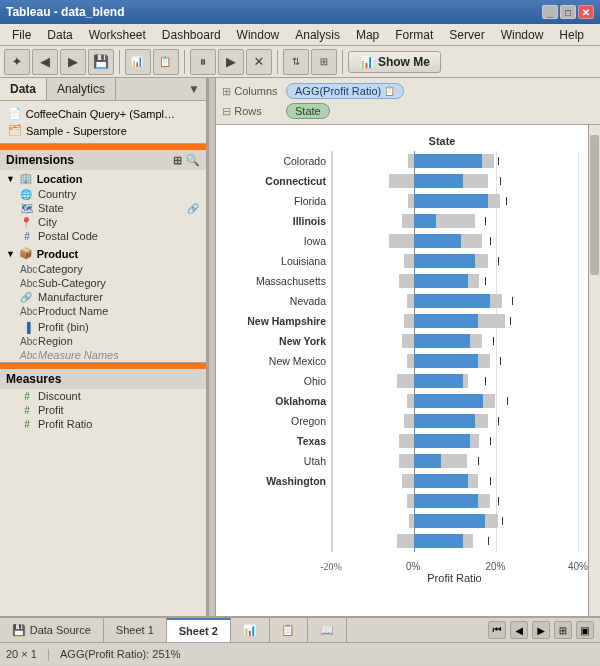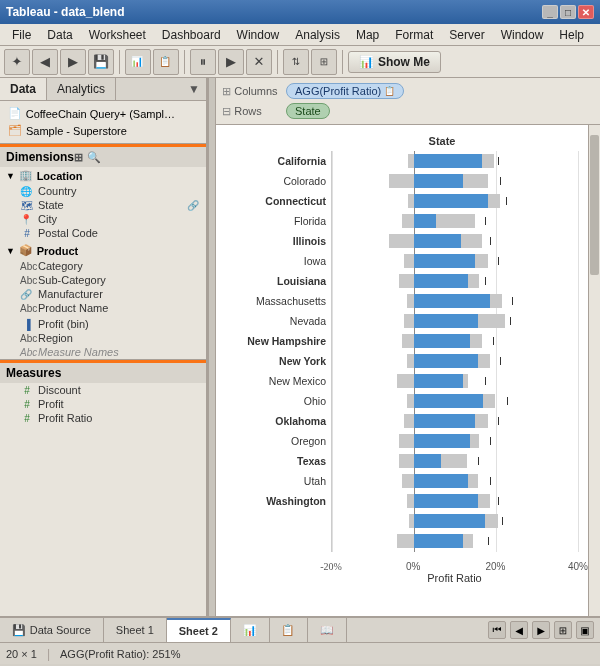--- a/index.html
+++ b/index.html
@@ -131,25 +131,26 @@
       font-size: 11px;
       cursor: pointer;
     }
     .ds-icon { font-size: 11px; }
     .ds-orange { color: #e07820; }
 
     
     .section-header {
       display: flex;
       align-items: center;
+      justify-content: space-between;
       padding: 3px 6px;
       font-weight: bold;
       font-size: 12px;
       background: #d8d4cc;
-      border-top: 3px solid #f97316;
+      border-top: 6px solid #f97316;
     }
     .section-header-icons { display: flex; gap: 4px; color: #555; font-size: 11px; }
 
     
     .field-list {
       overflow-y: auto;
       flex: 1;
     }
     .field-group { margin-bottom: 2px; }
     .field-group-header {
@@ -599,27 +600,26 @@
       </div>
     </div>
 
     <div class="viz-area">
       <div class="chart-container">
 
         <div class="chart-header">State</div>
 
         <div class="chart-body" id="chart-body">
           <div class="y-axis" id="y-axis">
-              <div class="y-axis-label" style="font-weight: bold;">California</div>
               <div class="y-axis-label">Colorado</div>
               <div class="y-axis-label" style="font-weight: bold;">Connecticut</div>
               <div class="y-axis-label">Florida</div>
               <div class="y-axis-label" style="font-weight: bold;">Illinois</div>
               <div class="y-axis-label">Iowa</div>
-              <div class="y-axis-label" style="font-weight: bold;">Louisiana</div>
+              <div class="y-axis-label" style="font-weight: normal;">Louisiana</div>
               <div class="y-axis-label">Massachusetts</div>
               <div class="y-axis-label">Nevada</div>
               <div class="y-axis-label" style="font-weight: bold;">New Hampshire</div>
               <div class="y-axis-label" style="font-weight: bold;">New York</div>
               <div class="y-axis-label">New Mexico</div>
               <div class="y-axis-label">Ohio</div>
               <div class="y-axis-label" style="font-weight: bold;">Oklahoma</div>
               <div class="y-axis-label">Oregon</div>
               <div class="y-axis-label" style="font-weight: bold;">Texas</div>
               <div class="y-axis-label">Utah</div>

